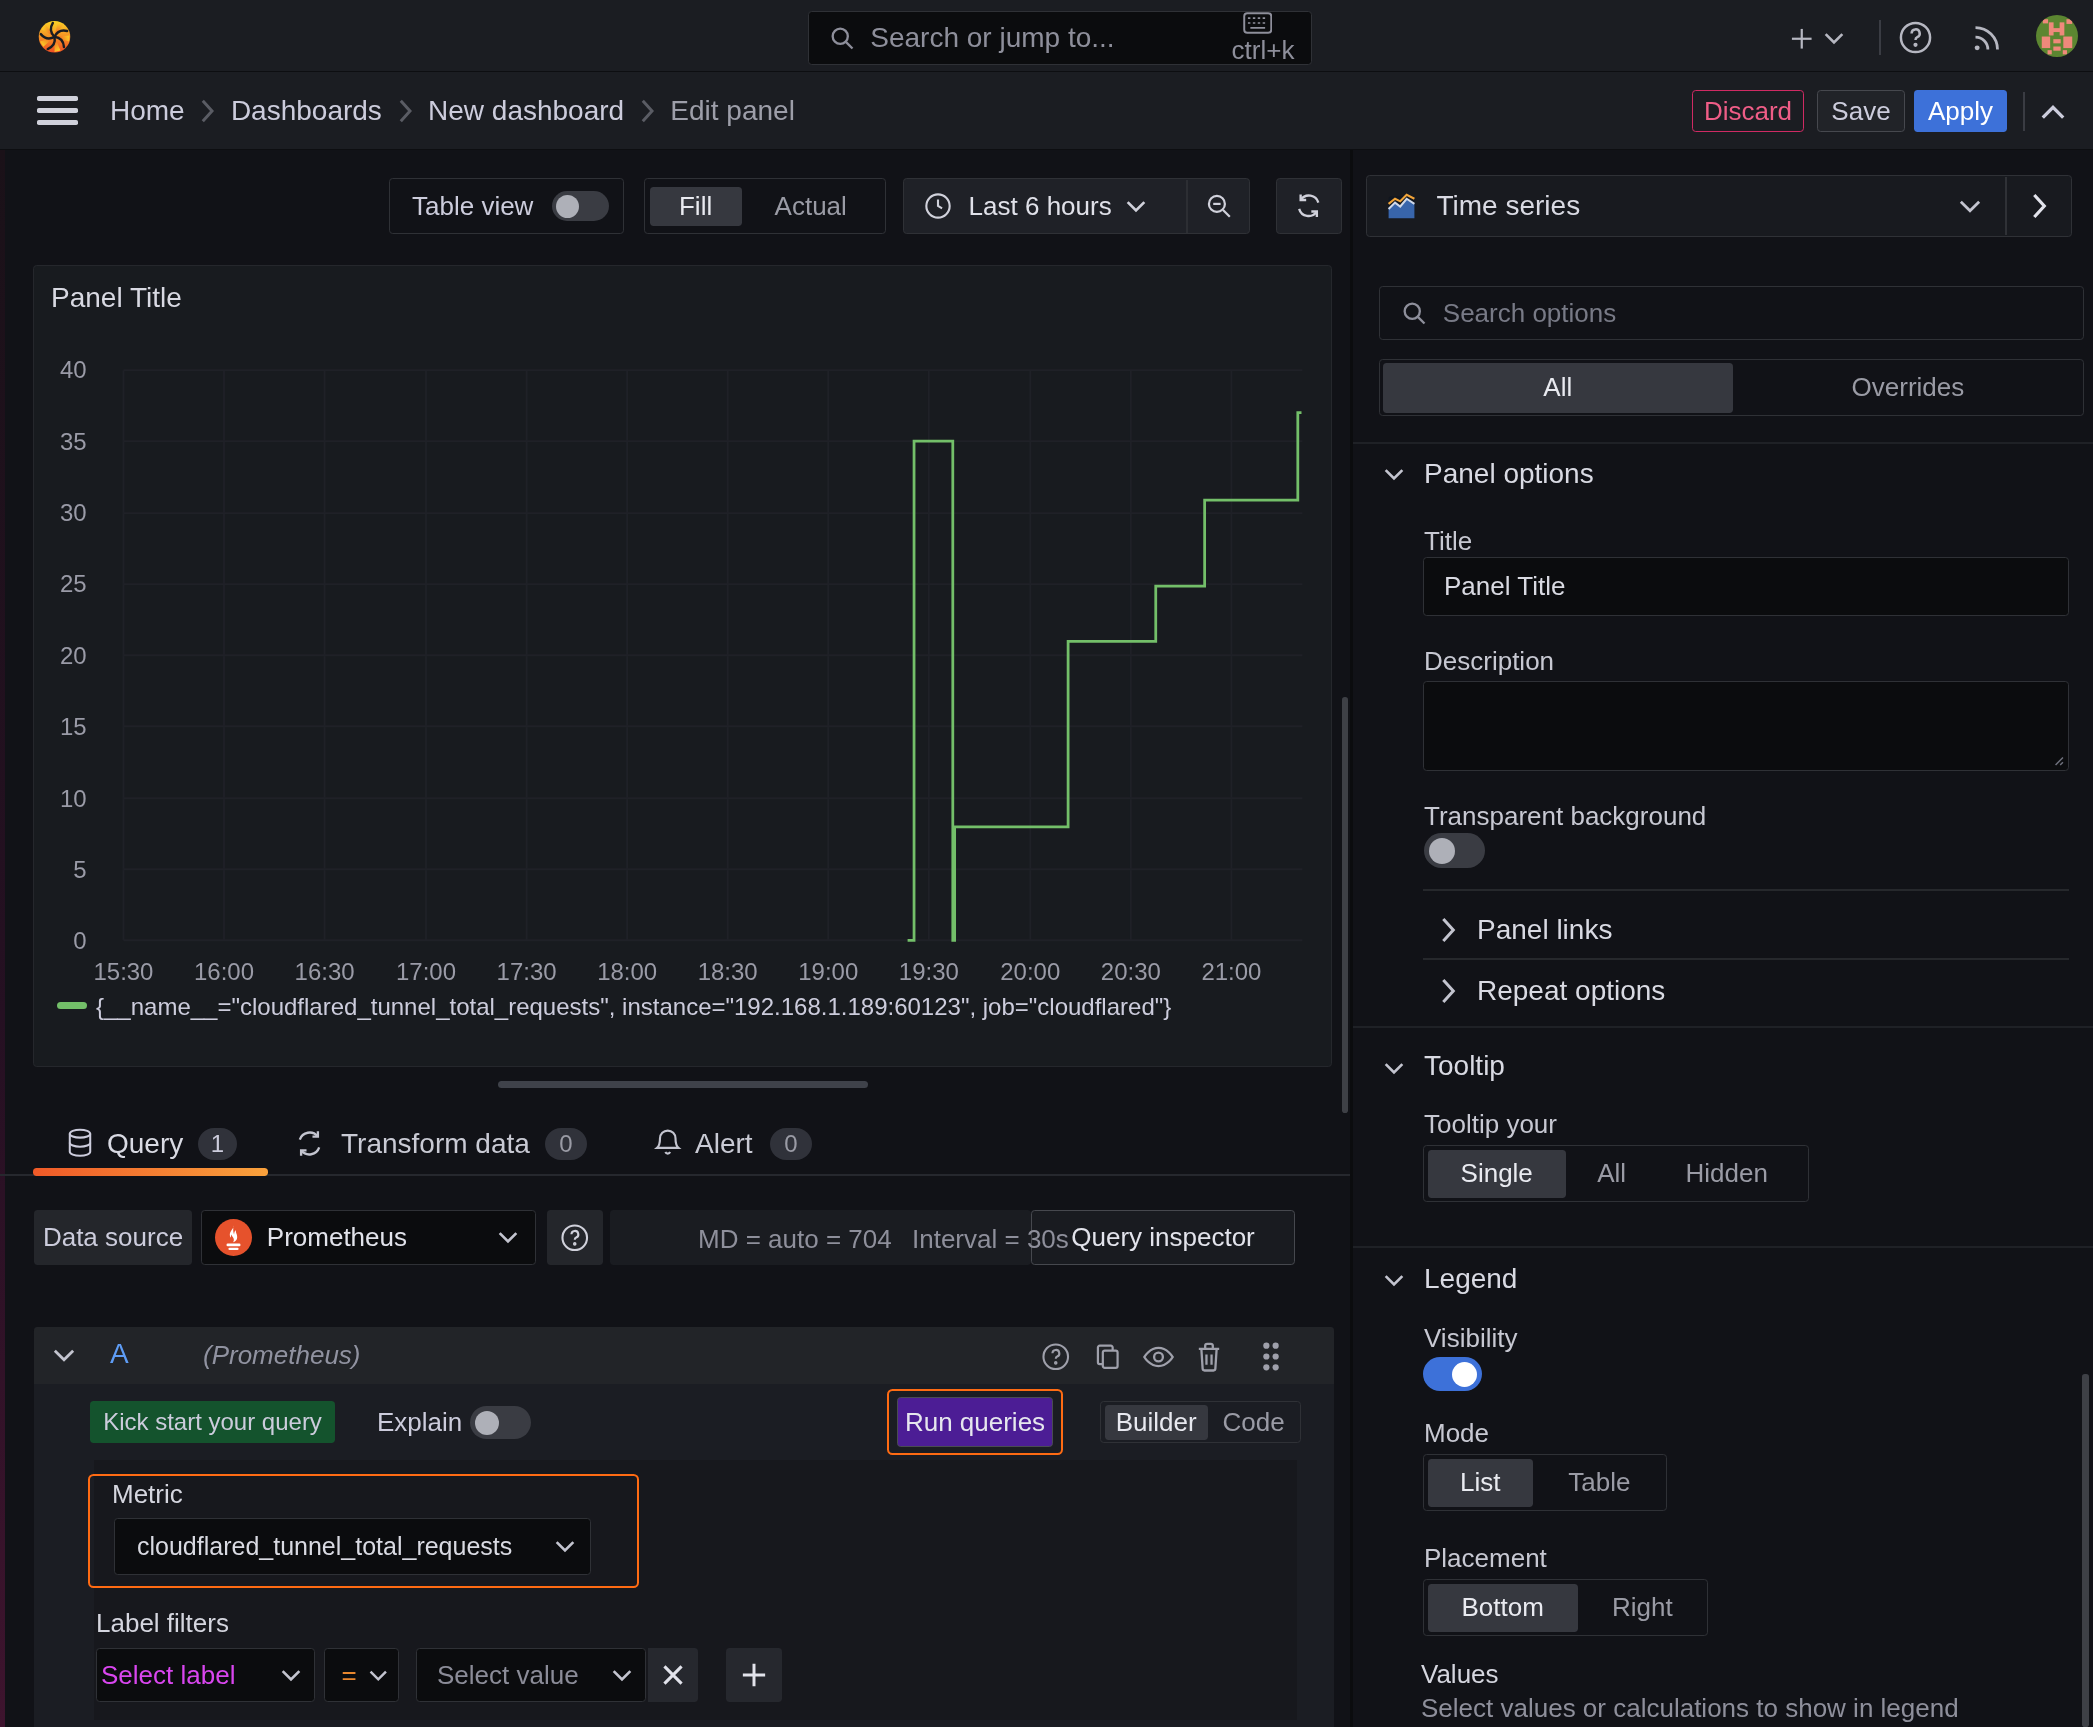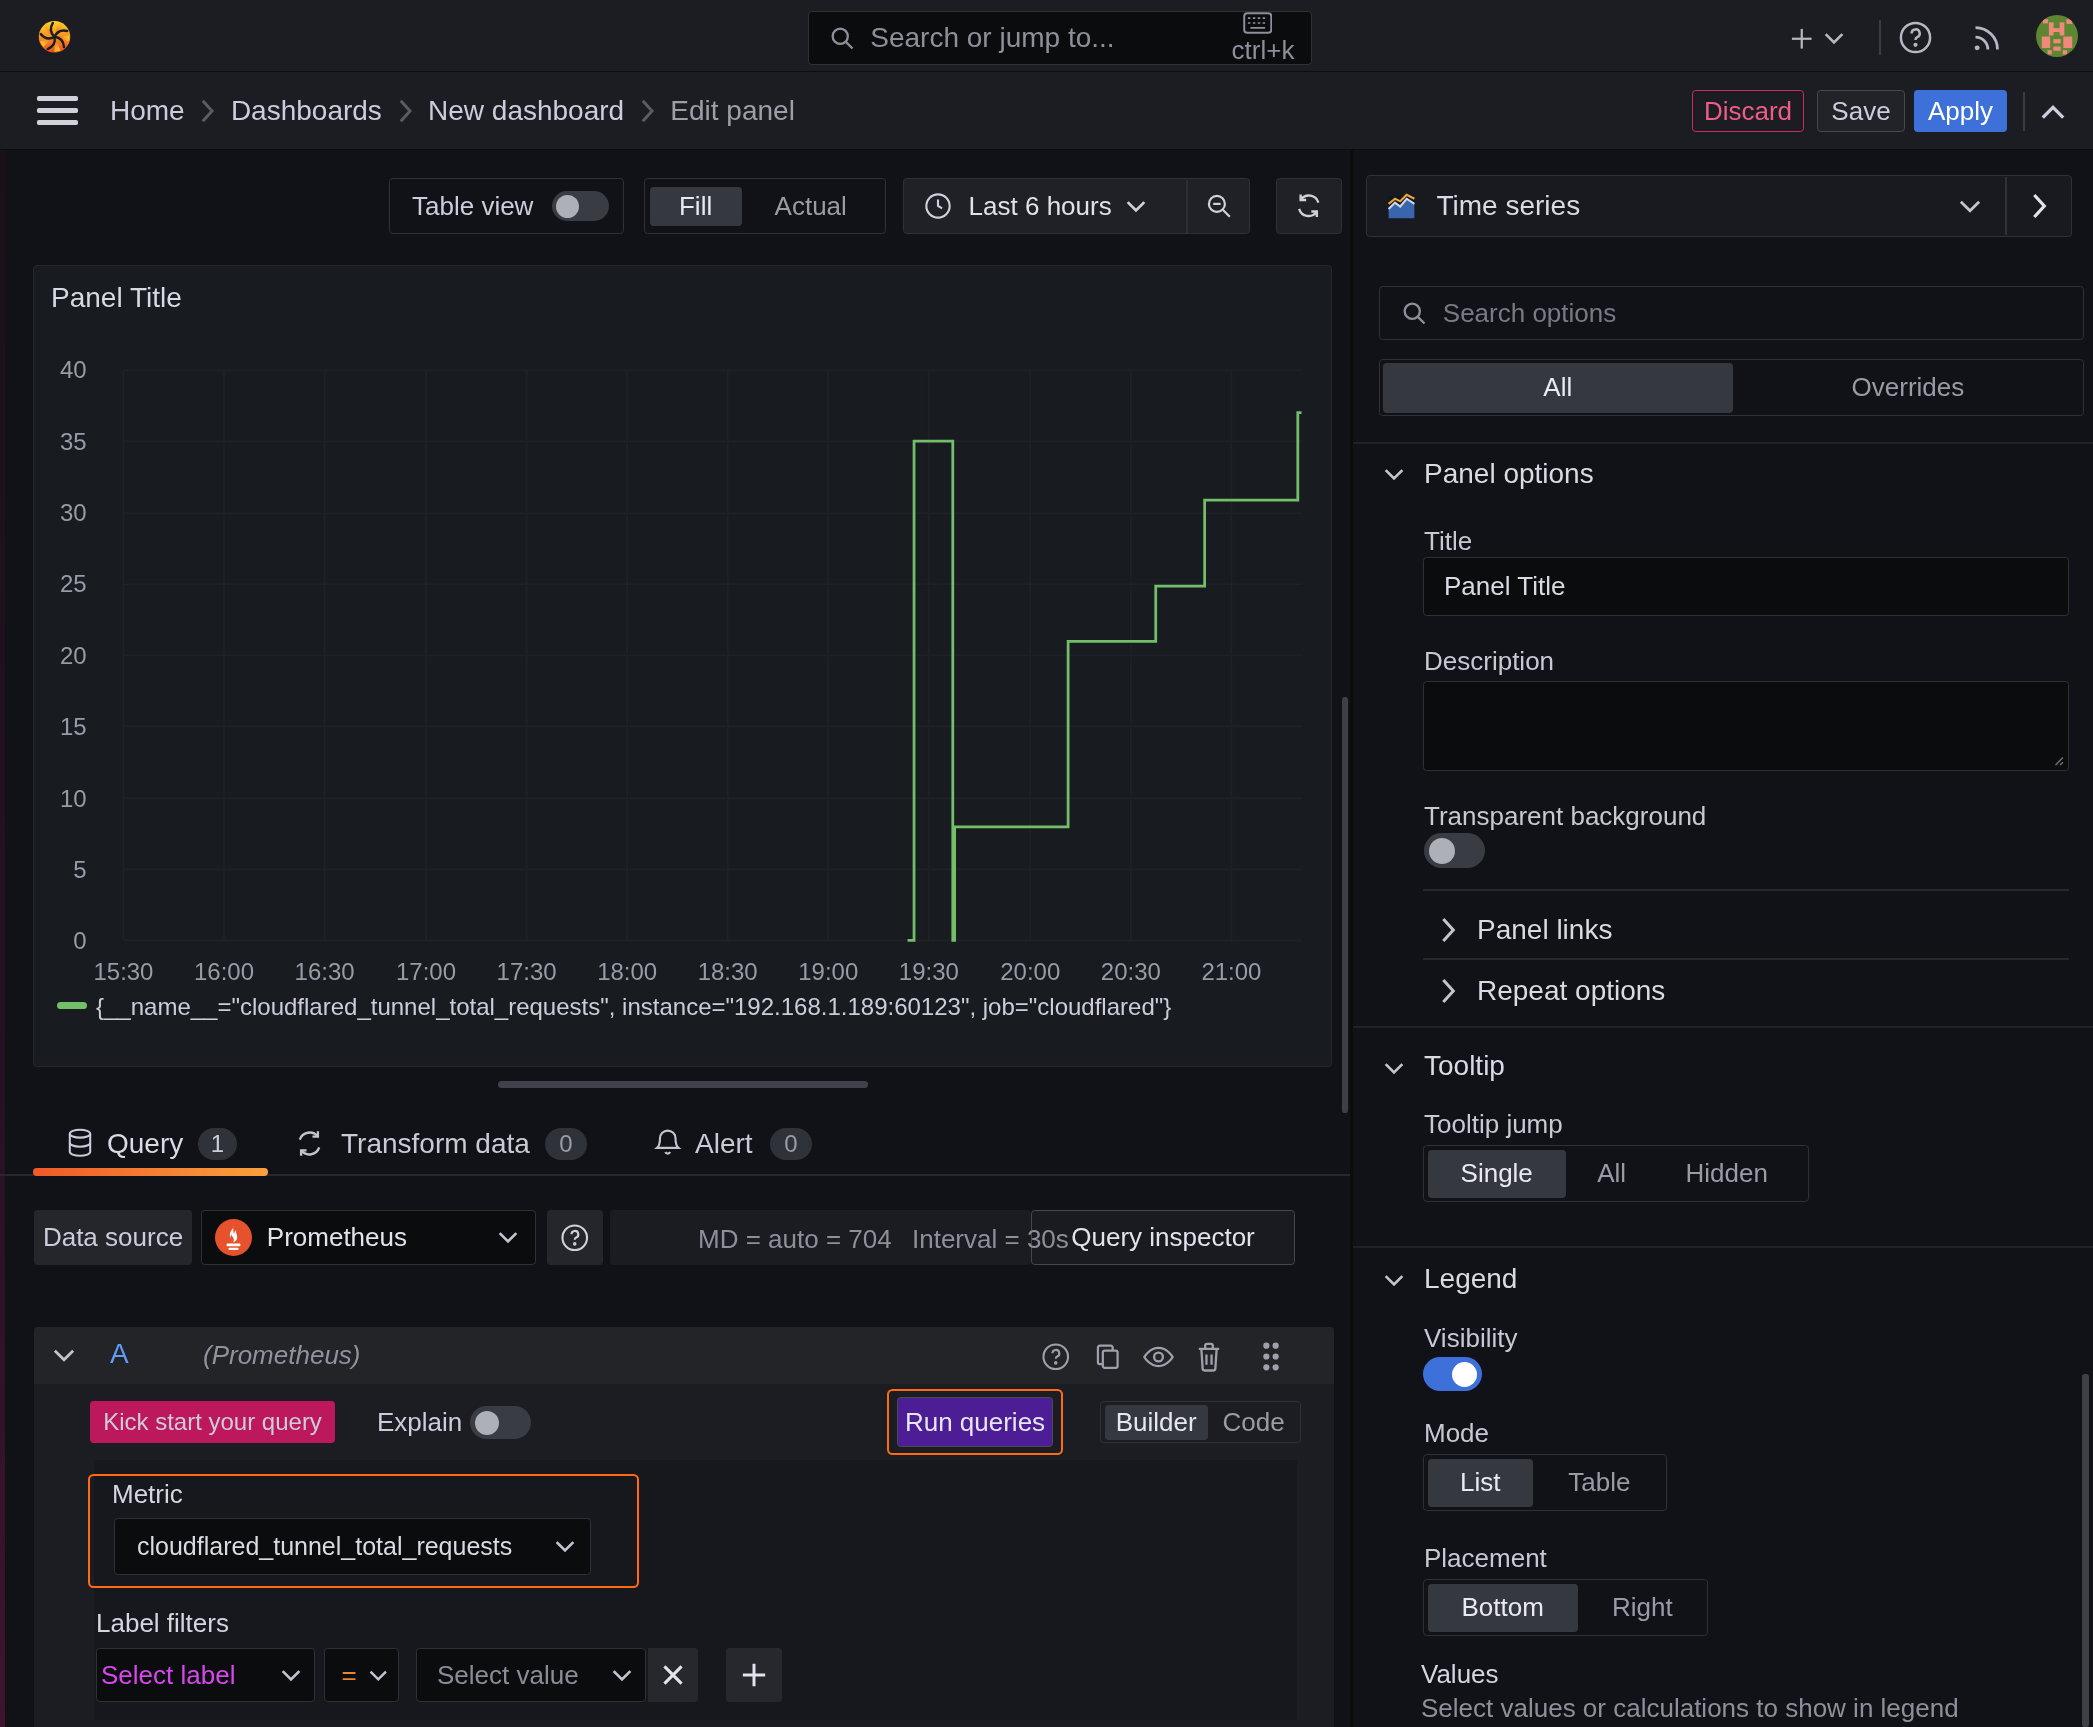--- a/index.html
+++ b/index.html
@@ -304,21 +304,21 @@
     </svg>
 <svg class="a" style="left:1258px;top:1341px;" width="26" height="31" viewBox="0 0 16 20" fill="#9fa0ab">
       <circle cx="5" cy="3" r="2"></circle>
       <circle cx="11" cy="3" r="2"></circle>
       <circle cx="5" cy="10" r="2"></circle>
       <circle cx="11" cy="10" r="2"></circle>
       <circle cx="5" cy="17" r="2"></circle>
       <circle cx="11" cy="17" r="2"></circle>
     </svg>
 
-<div class="a row f26 c1" style="left:90px;top:1401px;width:245px;height:42px;background:#be185d;border-radius:3.7px;justify-content:center;white-space:nowrap;">Kick start your query</div>
+<div class="a row f26 c1" style="left:90px;top:1401px;width:245px;height:42px;background:#14532d;border-radius:3.7px;justify-content:center;white-space:nowrap;">Kick start your query</div>
 <div class="a f28 c1" style="left:377px;top:1407px;">Explain</div>
 <span class="a" style="left:470px;top:1406px;width:61px;height:33px;border-radius:16.6px;background:#3a3c43;">
       <span style="position:absolute;left:4.6px;top:4.6px;width:24px;height:24px;border-radius:50%;background:#aeb0b8;"></span>
     </span>
 <div class="a" style="left:887px;top:1389px;width:176px;height:66px;border:2.8px solid #ff6b13;border-radius:5.5px;box-sizing:border-box;"></div>
 <div class="a row f28" style="left:897px;top:1397px;width:156px;height:50px;border:1.8px solid #4a4c52;background:#4c1d95;border-radius:3.7px;box-sizing:border-box;justify-content:center;color:#e6e7ee;">Run queries</div>
 <div class="a bd row" style="left:1100px;top:1401px;width:201px;height:42px;">
   <span class="segsel row f28 w5" style="margin-left:3.7px;width:103px;height:35px;justify-content:center;color:#e7e8ef;">Builder</span>
   <span class="f28" style="margin-left:14.8px;color:#9a9ba5;">Code</span>
 </div>
@@ -420,21 +420,21 @@
 <svg class="a" style="left:1440px;top:978px;" width="16.6" height="26" viewBox="0 0 8 13" fill="none" stroke="#c3c4cf" stroke-width="1.5">
       <polyline points="1.5,1 6.5,6.5 1.5,12"></polyline>
     </svg>
 <div class="a f30 w5" style="left:1477px;top:975px;color:#d9dae3;">Repeat options</div>
 <div class="a" style="left:1353px;top:1026px;width:740px;height:1.8px;background:#1f2126;"></div>
 
 <svg class="a" style="left:1384px;top:1060px;" width="20" height="16.6" viewBox="0 0 12 8" fill="none" stroke="#c3c4cf" stroke-width="1.6">
       <polyline points="1,1.5 6,6.5 11,1.5"></polyline>
     </svg>
 <div class="a f30 w5" style="left:1424px;top:1050px;color:#d9dae3;">Tooltip</div>
-<div class="a f28" style="left:1424px;top:1109px;color:#c7c8d2;">Tooltip jump</div>
+<div class="a f28" style="left:1424px;top:1109px;color:#c7c8d2;">Tooltip your</div>
 <div class="a bd row" style="left:1423px;top:1145px;width:386px;height:57px;">
   <span class="segsel row f28 w5" style="margin-left:3.7px;width:138px;height:48px;justify-content:center;color:#e9eaf0;">Single</span>
   <span class="f28 row" style="width:92px;justify-content:center;color:#9a9ba5;">All</span>
   <span class="f28 row" style="width:138px;justify-content:center;color:#9a9ba5;">Hidden</span>
 </div>
 <div class="a" style="left:1353px;top:1246px;width:740px;height:1.8px;background:#1f2126;"></div>
 
 <svg class="a" style="left:1384px;top:1272px;" width="20" height="16.6" viewBox="0 0 12 8" fill="none" stroke="#c3c4cf" stroke-width="1.6">
       <polyline points="1,1.5 6,6.5 11,1.5"></polyline>
     </svg>

